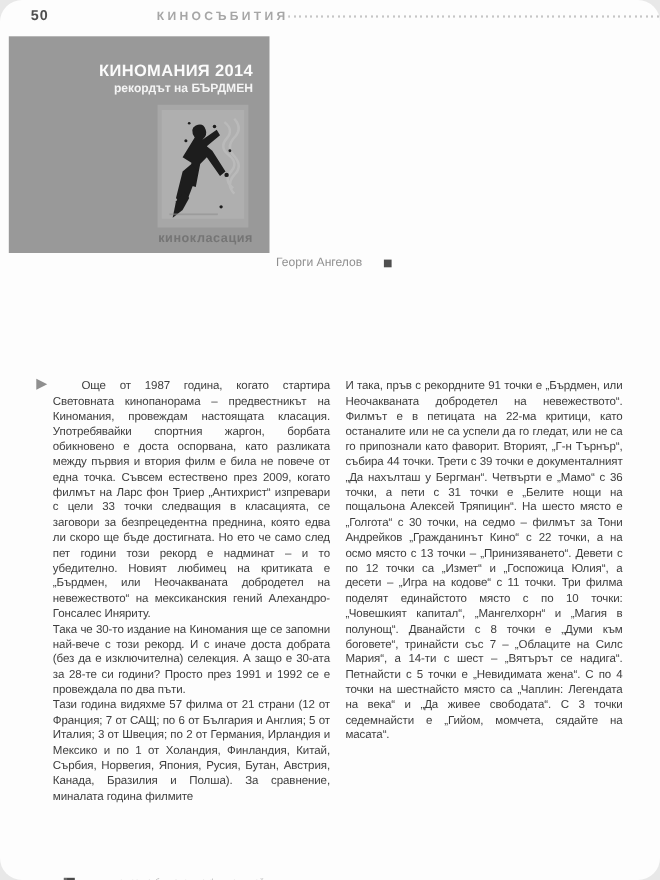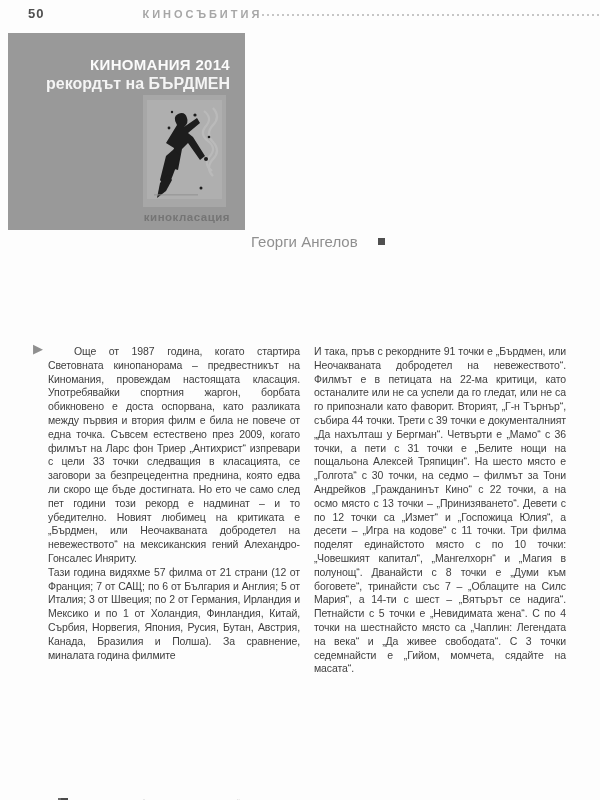--- a/index.html
+++ b/index.html
@@ -1,20 +1,21 @@
 <!DOCTYPE html>
 <html lang="bg"><head>
 <meta charset="utf-8">
 <style>
   * { margin:0; padding:0; box-sizing:border-box; }
   html,body { background:#e8e8e8; }
   .page {
     position:relative; width:600px; height:800px; margin:0 auto;
     background:#fdfdfd; overflow:hidden;
     font-family:"Liberation Sans", sans-serif;
+    border-radius:20px;
   }
 
   
   .topbar {
     position:absolute; top:6px; left:28px; right:0;
     display:flex; align-items:baseline; height:14px;
   }
   .pagenum { font-size:13px; font-weight:bold; color:#4f4f4f; margin-right:62px; letter-spacing:1px; }
   .section { font-size:11px; font-weight:bold; color:#a6a6a6; letter-spacing:3px;margin-left:36px; }
   .leader {
@@ -22,31 +23,31 @@
     background:repeating-linear-gradient(to right,#c6c6c6 0 2px,transparent 2px 5px);
     background-position:0 50%; background-size:100% 2px; background-repeat:no-repeat;
   }
 
   
   .poster {
     position:absolute; top:33px; left:8px; width:237px; height:197px;
     background:#999999; text-align:right; padding:13px 15px 0 0;
   }
   .poster-title { font-size:15px; font-weight:bold; color:#fbfbfb; letter-spacing:0.3px;margin-top:10px; }
-  .poster-subtitle { font-size:16px; font-weight:bold; color:#f4f4f4; margin-top:2px; }
+  .poster-subtitle { font-size:11px; font-weight:bold; color:#f4f4f4; margin-top:2px; }
   .poster-art { position:absolute; left:135px; top:62px; width:83px; height:112px; }
   .poster-caption {
     position:absolute; right:15px; top:178px;
     font-size:11.5px; font-weight:bold; color:#757575; letter-spacing:0.5px;
   }
 
   
   .byline {
     position:absolute; top:233px; left:251px;
-    font-size:15px; color:#8f8f8f; display:flex; align-items:center; gap:20px;
+    font-size:11px; color:#8f8f8f; display:flex; align-items:center; gap:20px;
   }
   .byline-square { width:7px; height:7px; background:#4f4f4f; display:inline-block; }
 
   
   .article-marker {
     position:absolute; left:33px; top:342px;
     color:#8f8f8f; font-size:13px; line-height:13px;
   }
   .article {
     position:absolute; top:345px; left:48px; width:518px;
@@ -111,20 +112,21 @@
   <div class="byline">
     <span>Георги Ангелов</span>
     <span class="byline-square"></span>
   </div>
 
   <span class="article-marker">▶</span>
 
   <main class="article">
     <div class="col">
       <p class="first">Още от 1987 година, когато стартира Световната кинопанорама – предвестникът на Киномания, провеждам настоящата класация. Употребявайки спортния жаргон, борбата обикновено е доста оспорвана, като разликата между първия и втория филм е била не повече от една точка. Съвсем естествено през 2009, когато филмът на Ларс фон Триер „Антихрист“ изпревари с цели 33 точки следващия в класацията, се заговори за безпрецедентна преднина, която едва ли скоро ще бъде достигната. Но ето че само след пет години този рекорд е надминат – и то убедително. Новият любимец на критиката е „Бърдмен, или Неочакваната добродетел на невежеството“ на мексиканския гений Алехандро-Гонсалес Иняриту.</p>
+      <p>Така че 30-то издание на Киномания ще се запомни най-вече с този рекорд. И с иначе доста добрата (без да е изключителна) селекция. А защо е 30-ата за 28-те си години? Просто през 1991 и 1992 се е провеждала по два пъти.</p>
       <p>Тази година видяхме 57 филма от 21 страни (12 от Франция; 7 от САЩ; по 6 от България и Англия; 5 от Италия; 3 от Швеция; по 2 от Германия, Ирландия и Мексико и по 1 от Холандия, Финландия, Китай, Сърбия, Норвегия, Япония, Русия, Бутан, Австрия, Канада, Бразилия и Полша). За сравнение, миналата година филмите</p>
     </div>
     <div class="col">
       <p>И така, пръв с рекордните 91 точки е „Бърдмен, или Неочакваната добродетел на невежеството“. Филмът е в петицата на 22-ма критици, като останалите или не са успели да го гледат, или не са го припознали като фаворит. Вторият, „Г-н Търнър“, събира 44 точки. Трети с 39 точки е документалният „Да нахълташ у Бергман“. Четвърти е „Мамо“ с 36 точки, а пети с 31 точки е „Белите нощи на пощальона Алексей Тряпицин“. На шесто място е „Голгота“ с 30 точки, на седмо – филмът за Тони Андрейков „Гражданинът Кино“ с 22 точки, а на осмо място с 13 точки – „Принизяването“. Девети с по 12 точки са „Измет“ и „Госпожица Юлия“, а десети – „Игра на кодове“ с 11 точки. Три филма поделят единайстото място с по 10 точки: „Човешкият капитал“, „Мангелхорн“ и „Магия в полунощ“. Дванайсти с 8 точки е „Думи към боговете“, тринайсти със 7 – „Облаците на Силс Мария“, а 14-ти с шест – „Вятърът се надига“. Петнайсти с 5 точки е „Невидимата жена“. С по 4 точки на шестнайсто място са „Чаплин: Легендата на века“ и „Да живее свободата“. С 3 точки седемнайсти е „Гийом, момчета, сядайте на масата“.</p>
     </div>
   </main>
 
   <footer class="pagefoot">
     <span class="foot-square"></span>
     <span class="foot-logo">кино</span>

